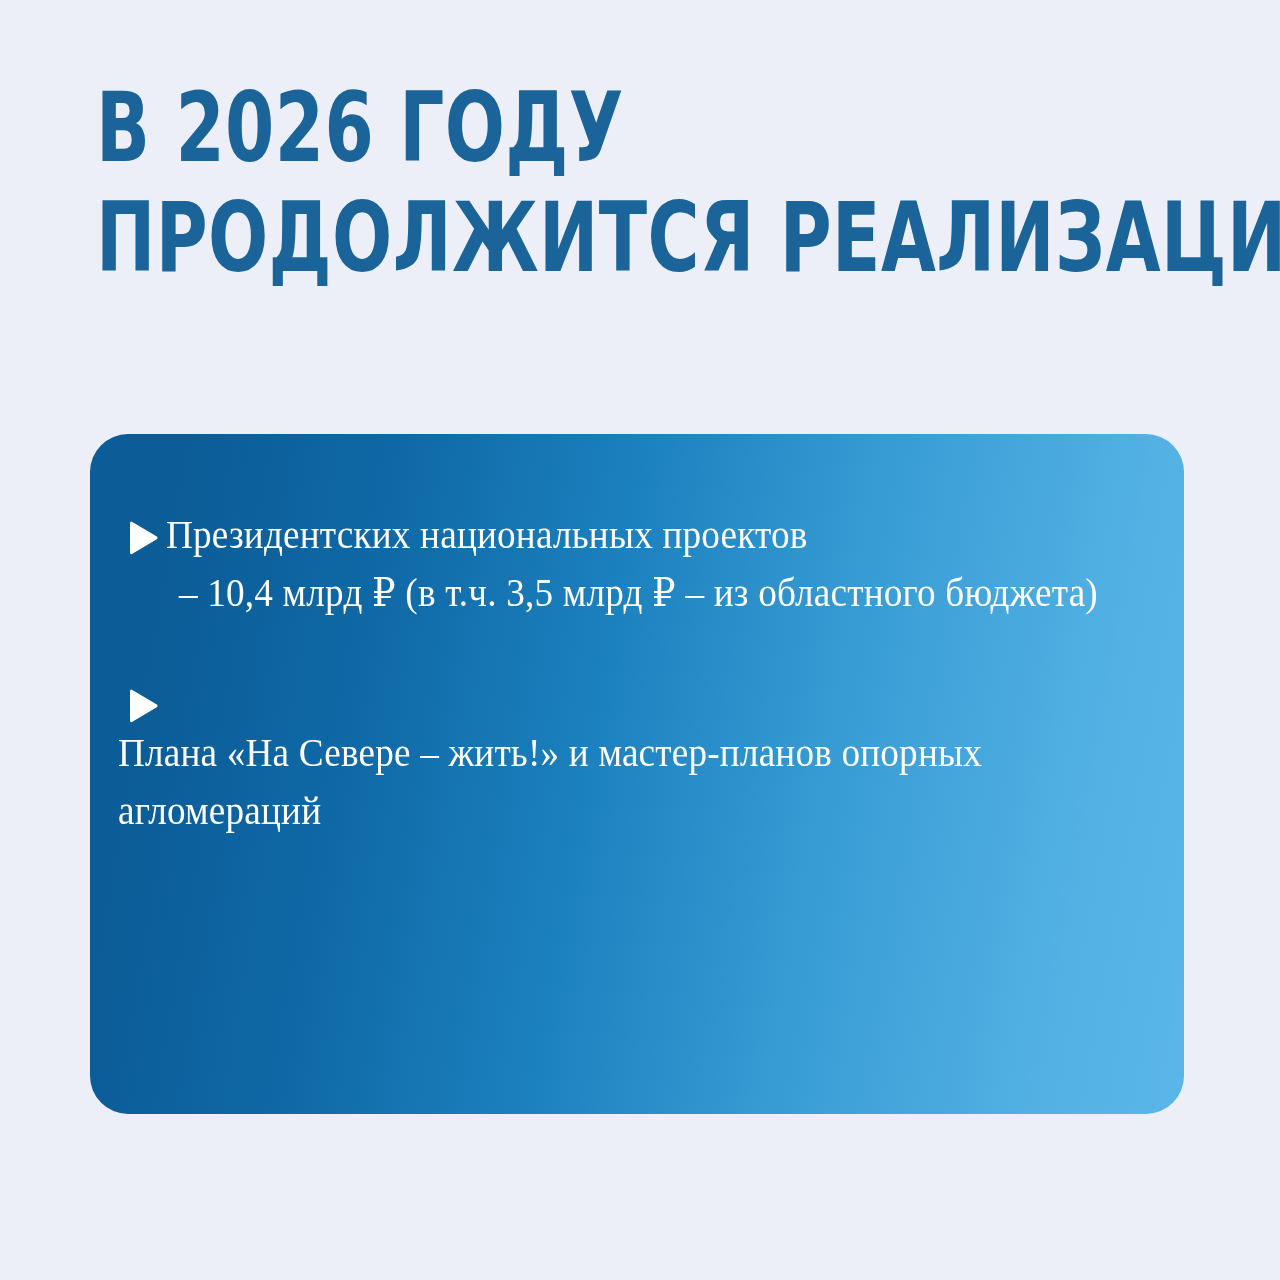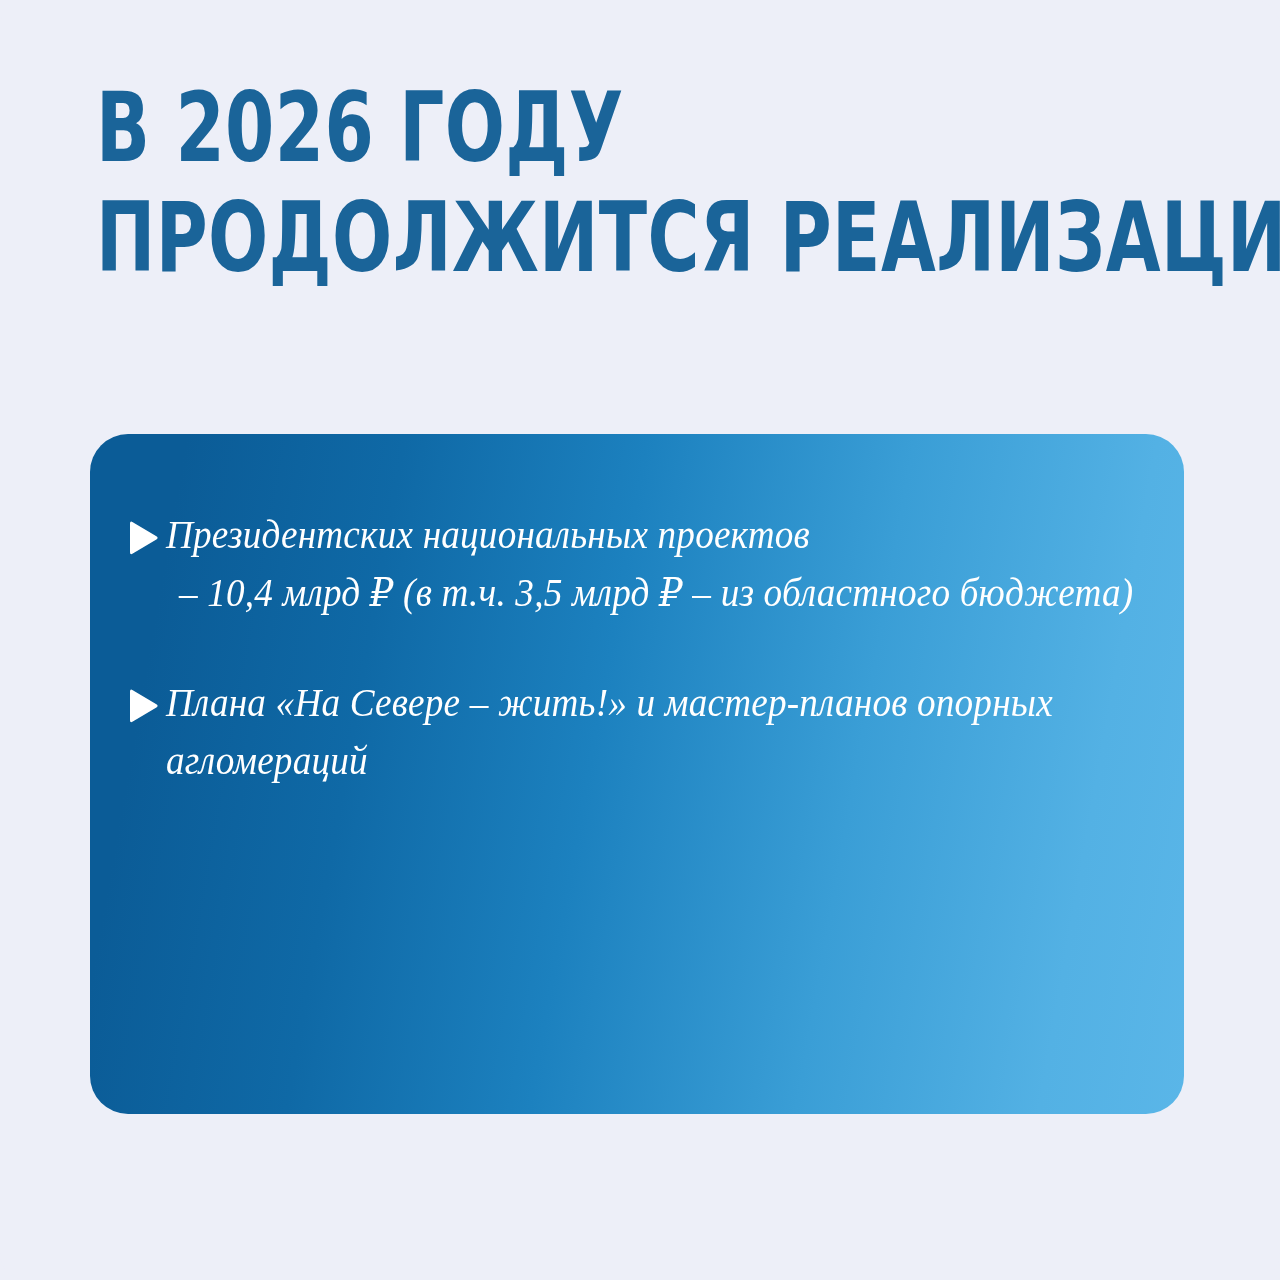--- a/index.html
+++ b/index.html
@@ -66,30 +66,29 @@
     overflow: hidden;
   }
 
   .card-inner {
     position: absolute;
     left: 0;
     top: 0;
     right: 0;
     padding: 72px 46px 0 28px;
     box-sizing: border-box;
-    font-style: italic;
   }
 
   
   .bullet-row {
     display: flex;
     align-items: flex-start;
     margin-bottom: 52px;
   }
-  .bullet-row:last-child { margin-bottom: 0; }
+  .bullet-row:last-child { margin-bottom: 0; flex-direction: column; }
 
   .bullet-marker {
     flex: 0 0 auto;
     width: 46px;
     margin-top: 14px;
     margin-left: 2px;
     display: flex;
     justify-content: center;
   }
   .bullet-marker svg { display: block; }

